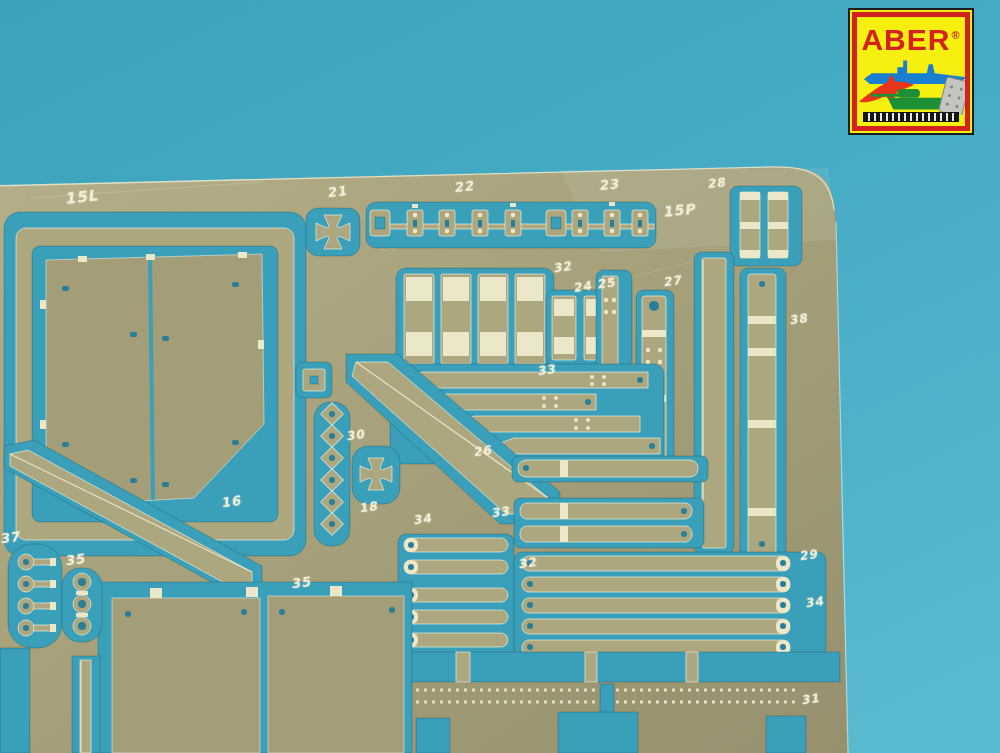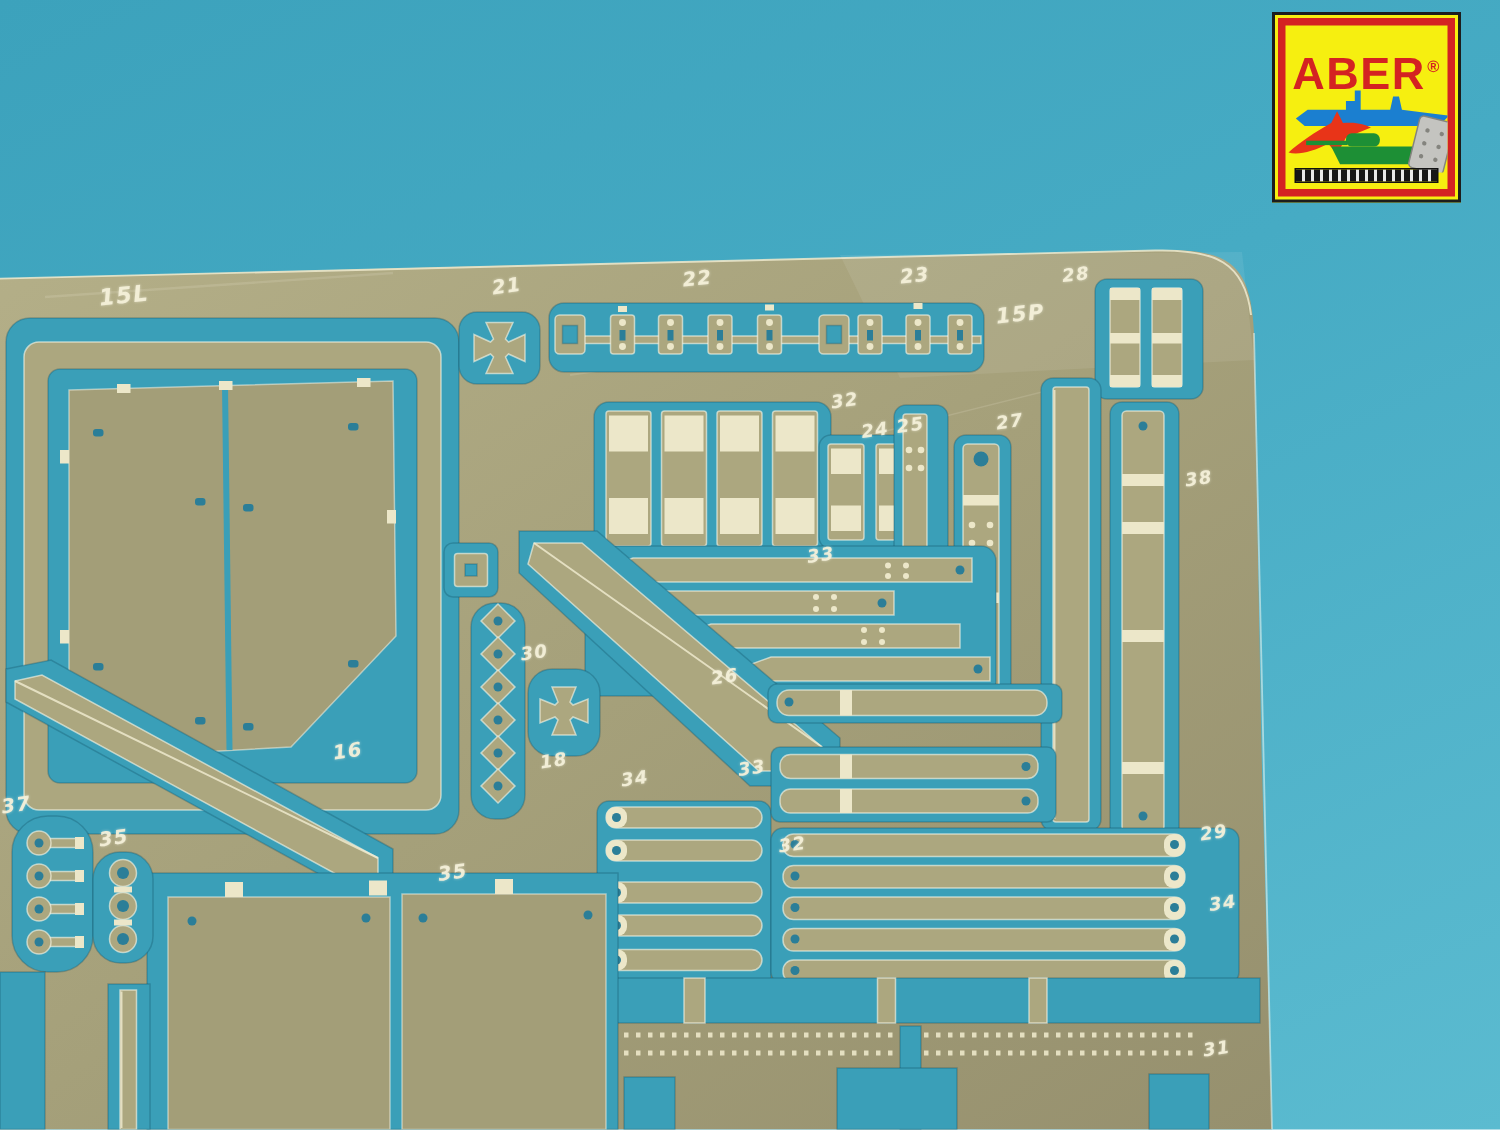--- a/index.html
+++ b/index.html
@@ -30,21 +30,21 @@
     position:absolute;left:848px;top:8px;width:126px;height:127px;
     background:var(--logo-yellow);border:2px solid #1d1d1d;box-sizing:border-box;
     box-shadow:0 0 0 0 transparent;
   }
   .logo-inner{
     position:absolute;left:2px;top:2px;right:2px;bottom:2px;
     border:5px solid var(--logo-red);box-sizing:border-box;overflow:hidden;
   }
   .logo-brand{
     text-align:center;color:var(--logo-red);font-weight:800;
-    font-size:30px;line-height:32px;margin-top:12px;letter-spacing:1px;
+    font-size:30px;line-height:32px;margin-top:2px;letter-spacing:1px;
     font-family:"Liberation Sans",sans-serif;
   }
   .logo-brand sup{font-size:11px;vertical-align:super;margin-left:1px;}
   .logo-art{position:absolute;left:1px;top:34px;}
   .ship{fill:var(--ship-blue);}
   .jet{fill:var(--jet-red);}
   .tank{fill:var(--tank-green);}
   .sheet{fill:var(--sheet-gray);stroke:#84847e;stroke-width:1;}
   .sheet-hole{fill:#84847e;}
   .logo-filmstrip{

